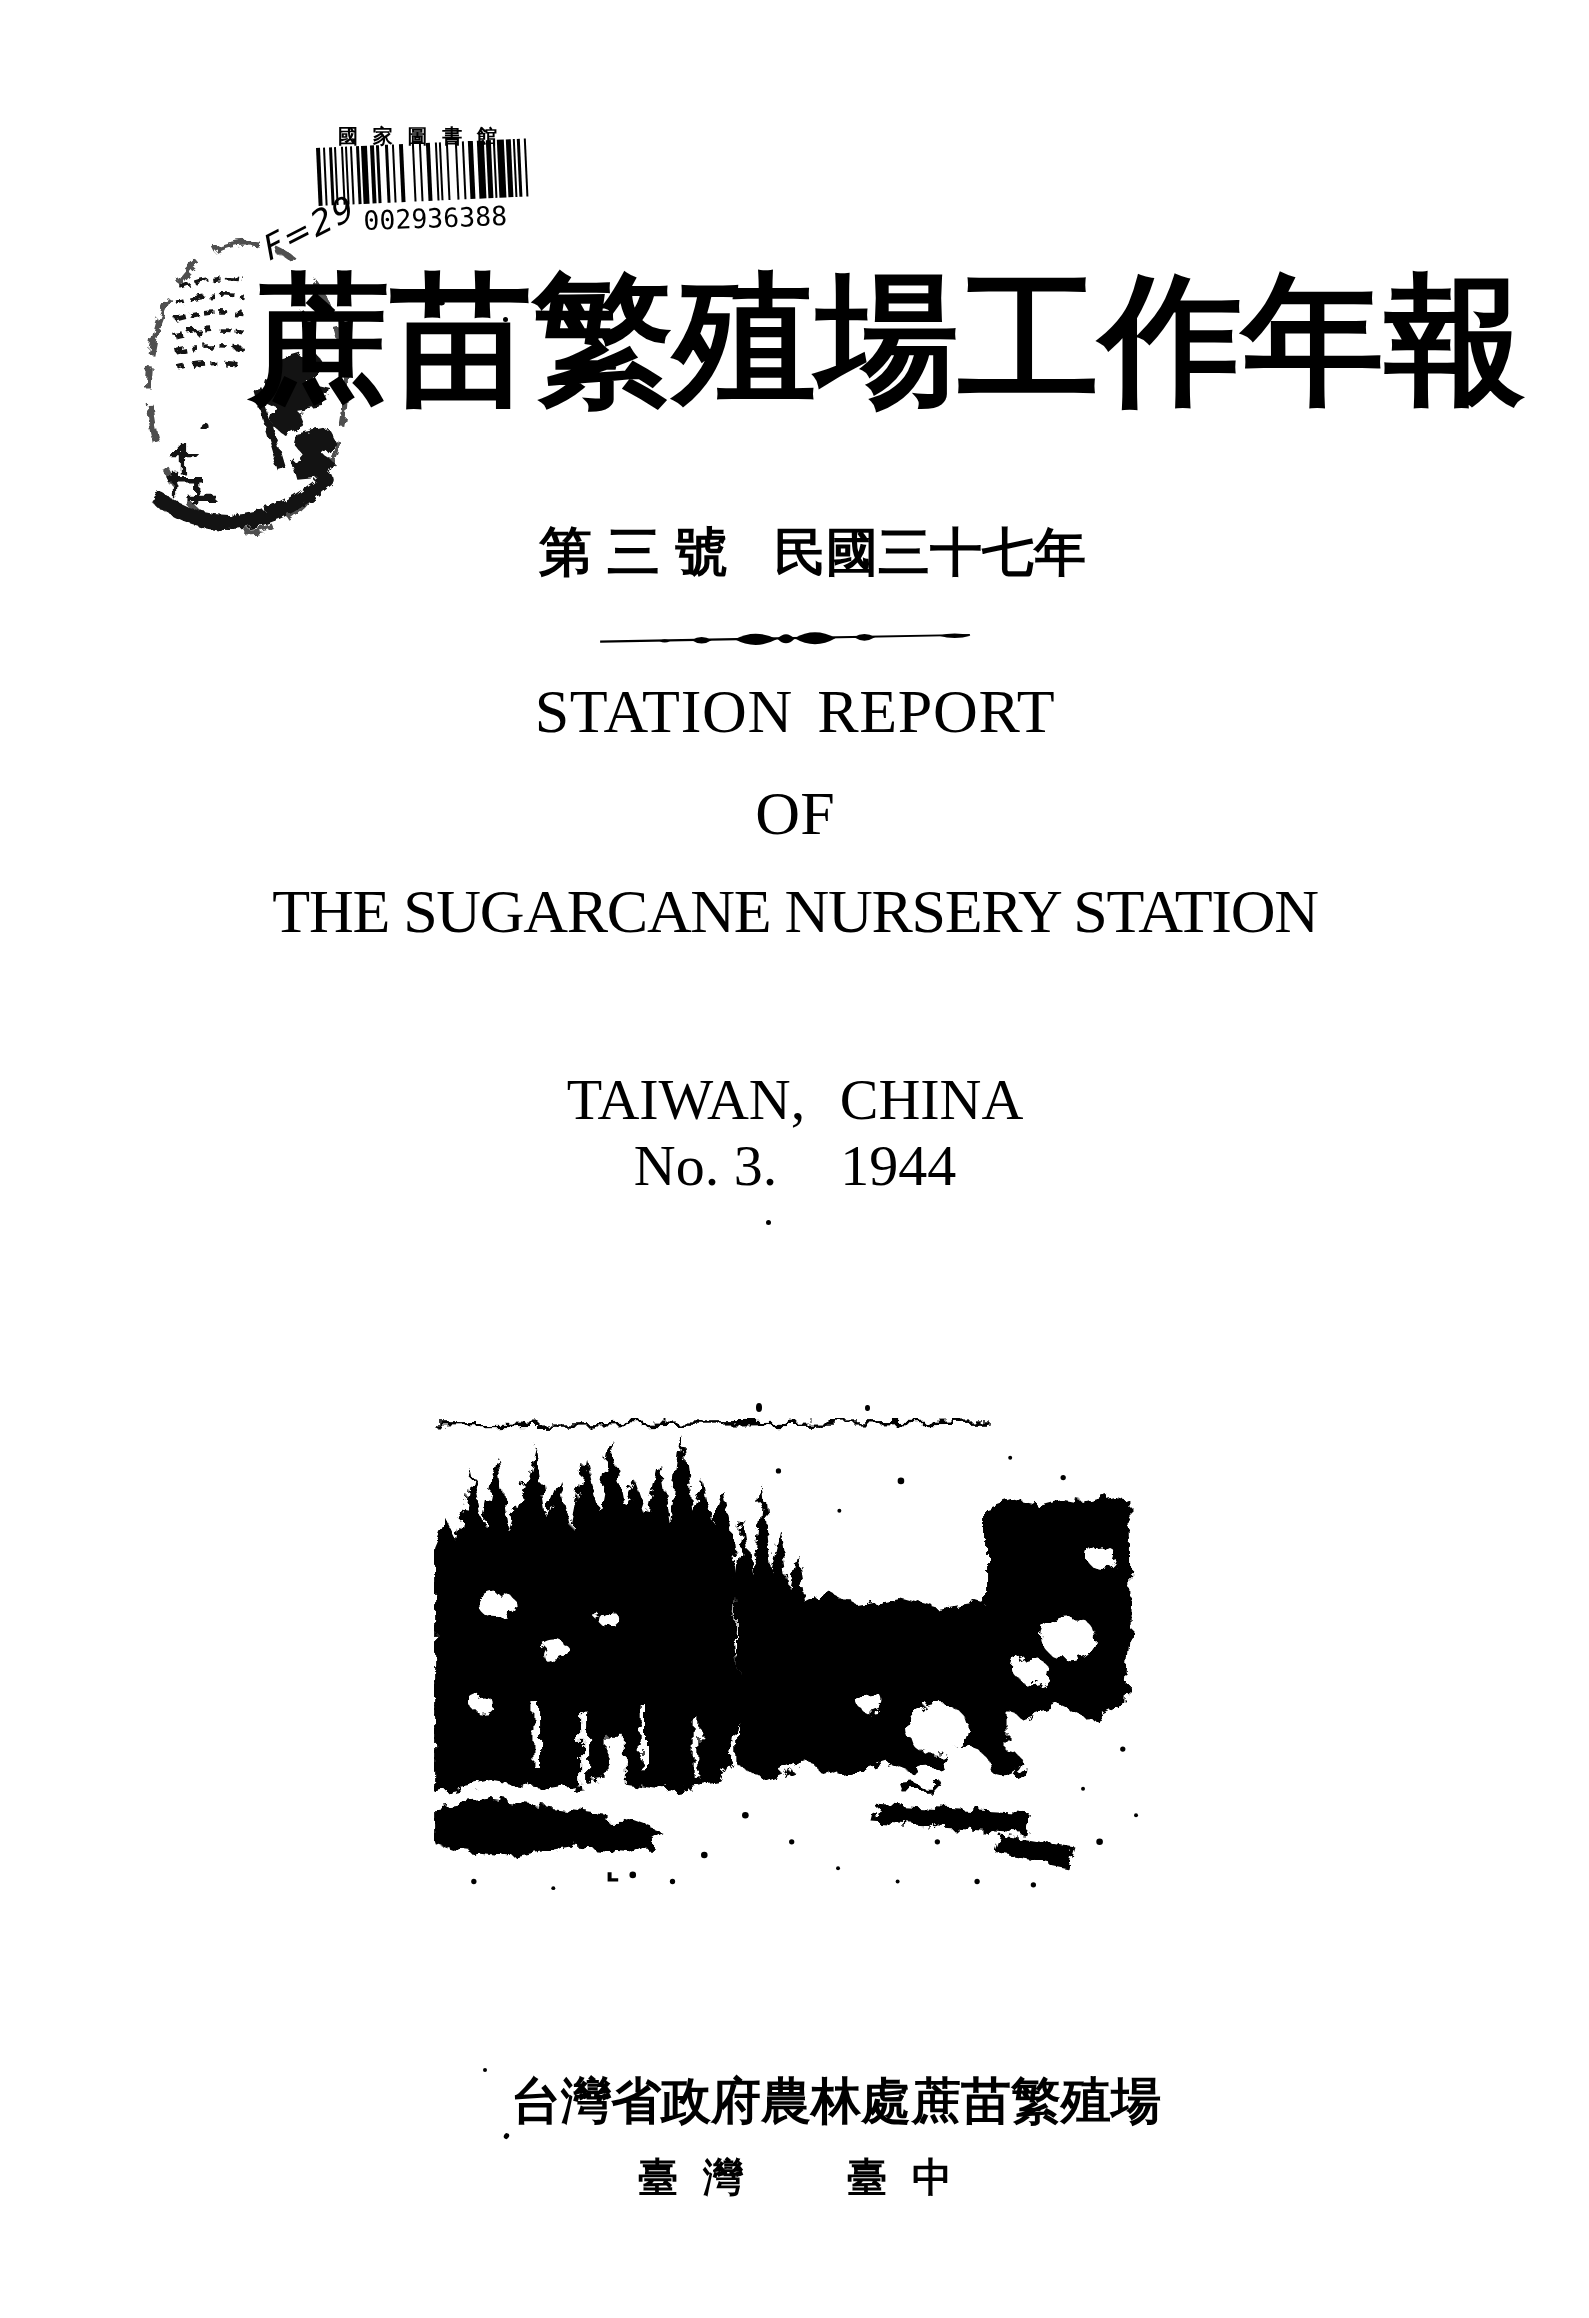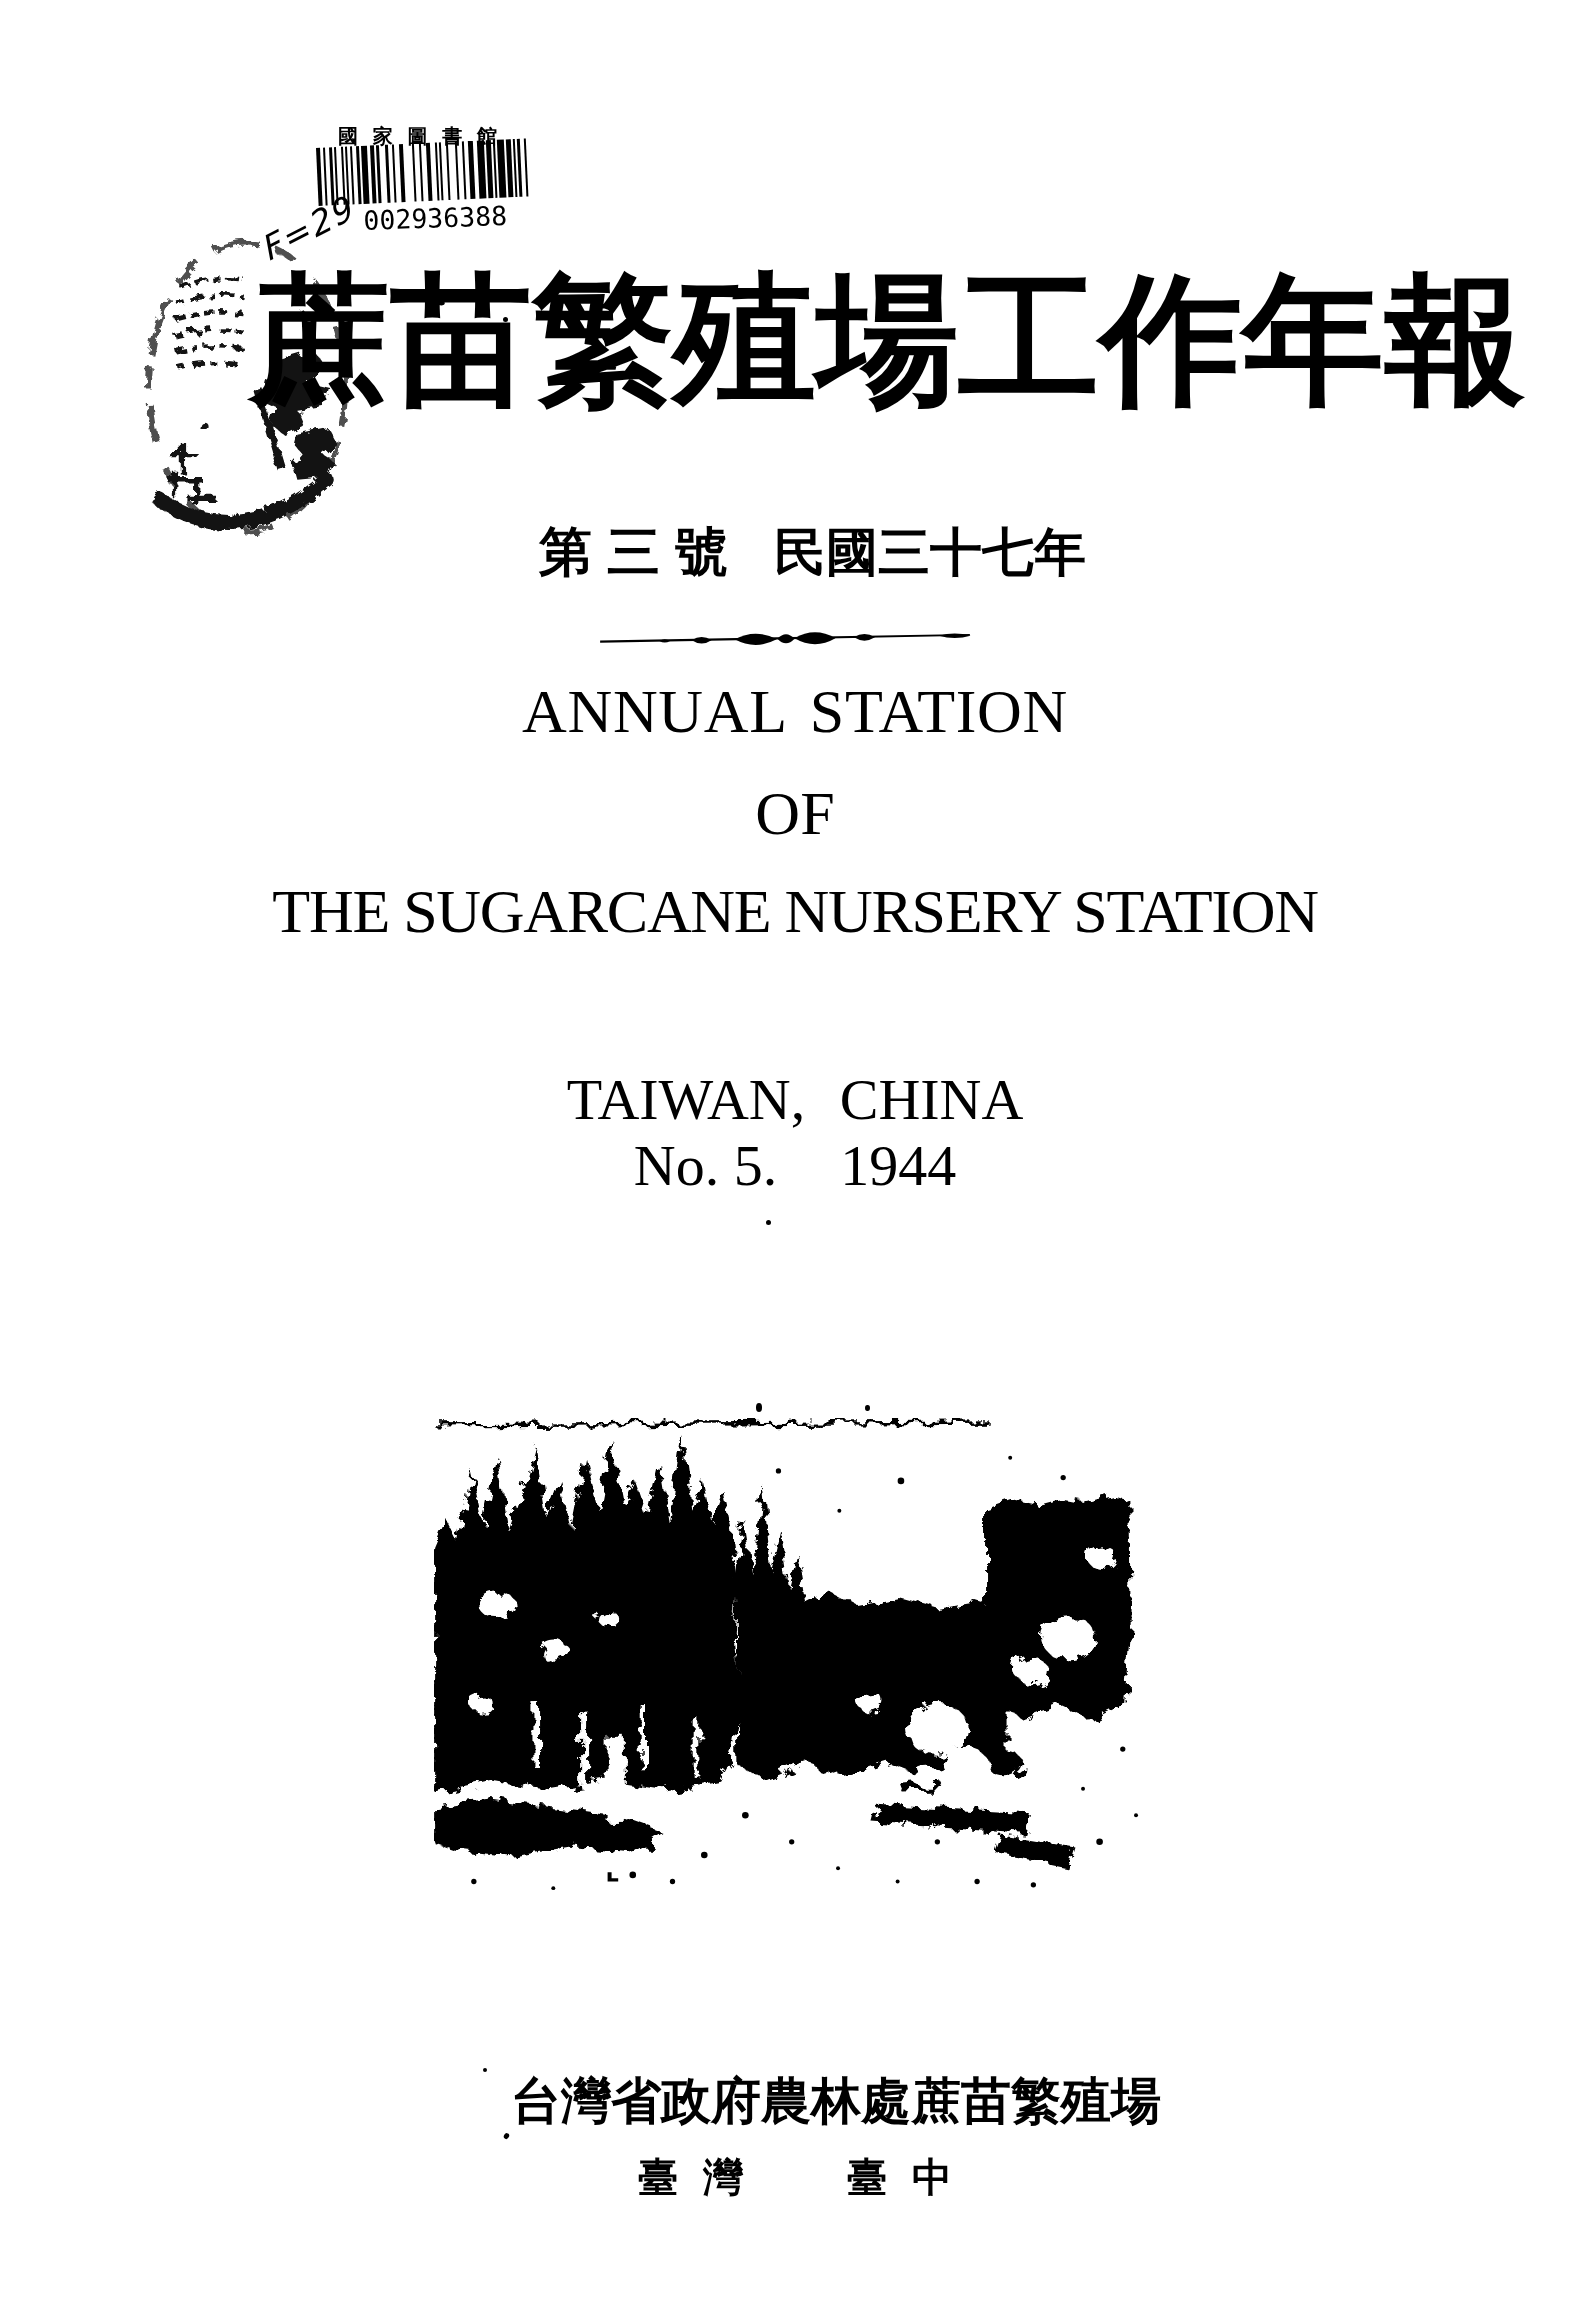--- a/index.html
+++ b/index.html
@@ -193,26 +193,26 @@
       <path d="M92,27.2 Q100,22.2 108,27.2 Q100,32.2 92,27.2 Z"></path>
       <path d="M141,26.2 Q156,16.2 171,26.2 Q156,36.2 141,26.2 Z"></path>
       <path d="M206,24.8 Q238,7.8 270,24.8 Q238,41.8 206,24.8 Z"></path>
       <path d="M271,23.9 Q284,9.9 297,23.9 Q284,37.9 271,23.9 Z"></path>
       <path d="M297,23.2 Q328,5.2 359,23.2 Q328,41.2 297,23.2 Z"></path>
       <path d="M387,21.8 Q403,11.8 419,21.8 Q403,31.8 387,21.8 Z"></path>
       <path d="M516,19.4 Q540,12.4 564,19.4 Q540,26.4 516,19.4 Z"></path>
     </g>
   </svg>
 
-  <div class="abs eng line1">ANNUAL STATION</div>
+  <div class="abs eng line1">STATION REPORT</div>
   <div class="abs eng line2">OF</div>
   <div class="abs eng line3">THE SUGARCANE NURSERY STATION</div>
   <div class="abs eng location">TAIWAN, CHINA</div>
   <div class="abs eng noline">
-    <span>No. 5.</span><span class="yr">1944</span>
+    <span>No. 3.</span><span class="yr">1944</span>
   </div>
 
   <svg class="abs photo" role="img" width="722" height="490" viewBox="0 0 1090 740" aria-label="black-and-white halftone photograph of the station grounds with dark conifer trees and a light road">
     <defs>
       <filter id="rgh" x="-8%" y="-8%" width="116%" height="116%">
         <feTurbulence type="fractalNoise" baseFrequency="0.045" numOctaves="4" seed="7" result="n"></feTurbulence>
         <feDisplacementMap in="SourceGraphic" in2="n" scale="26"></feDisplacementMap>
       </filter>
       <filter id="spk" x="0%" y="0%" width="100%" height="100%">
         <feTurbulence type="fractalNoise" baseFrequency="0.55" numOctaves="2" seed="3"></feTurbulence>

